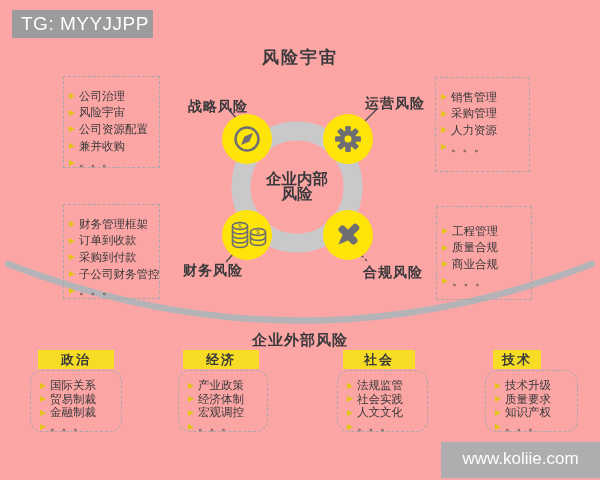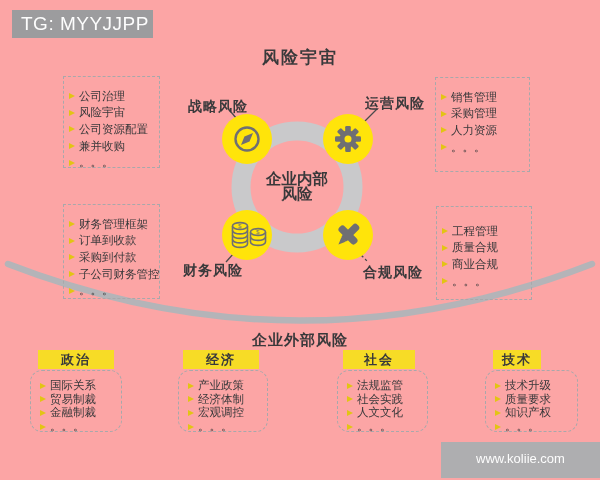--- a/index.html
+++ b/index.html
@@ -42,21 +42,21 @@
   .ext-title {
     position:absolute; left:0; top:331px; width:600px; text-align:center;
     font-size:15px; font-weight:bold; letter-spacing:1px;
   }
   .chead {
     position:absolute; top:350px; height:19px; background:#F7DC26; color:#39393B;
     font-size:13px; font-weight:bold; text-align:center; line-height:19px; letter-spacing:2px;
   }
   .wm {
     position:absolute; left:441px; top:442px; width:159px; height:36px;
-    background:#AEAEB0; color:#FDFDFD; font-size:13px; text-align:center; line-height:34px;
+    background:#AEAEB0; color:#FDFDFD; font-size:17px; text-align:center; line-height:34px;
   }
 </style>
 </head>
 <body>
 
 <div class="canvas">
 
   <svg class="gfx" width="600" height="480" viewBox="0 0 600 480">
 
     <path d="M 8 264 Q 300 377 592 264" fill="none" stroke="#B4B4B8" stroke-width="6.5" stroke-linecap="round"></path>

